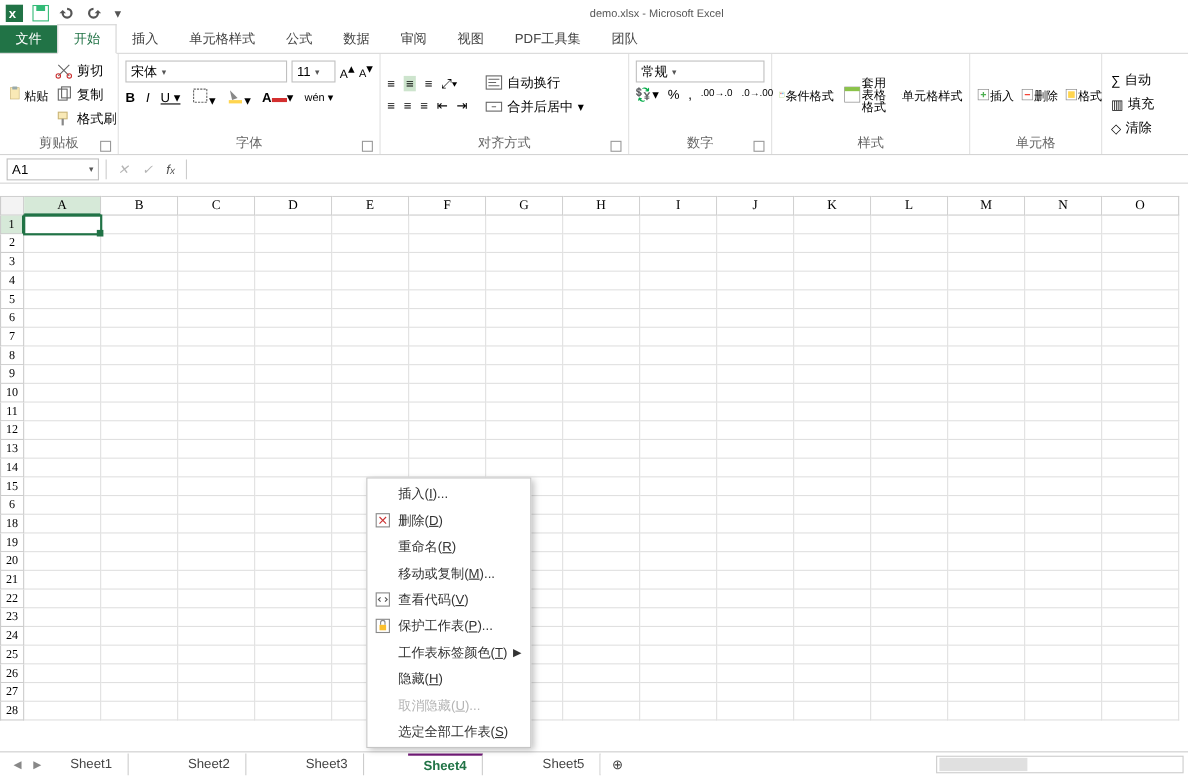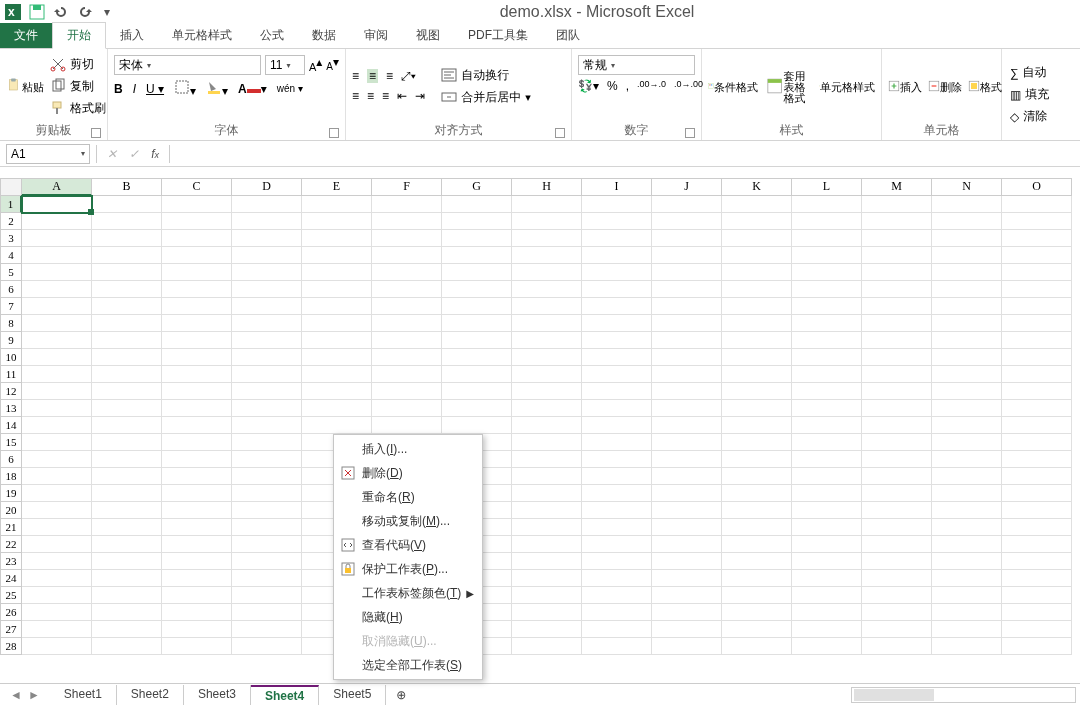--- a/index.html
+++ b/index.html
@@ -2,21 +2,21 @@
 <html><head>
 <meta charset="utf-8">
 <style>
   * { margin: 0; padding: 0; box-sizing: border-box; font-family: "Microsoft YaHei", "Segoe UI", sans-serif; font-size: 12px; user-select: none; }
   body { width: 1080px; height: 705px; background: #fff; overflow: hidden; position: relative; }
 
   
   .titlebar { height: 24px; background: #fff; display: flex; align-items: center; }
   .titlebar .qa { display: flex; align-items: center; gap: 6px; padding-left: 4px; }
   .titlebar .qa .qbtn { width: 18px; height: 18px; display: flex; align-items: center; justify-content: center; }
-  .titlebar .title { flex: 1; text-align: center; color: #555; font-size: 16px; }
+  .titlebar .title { flex: 1; text-align: center; color: #555; font-size: 10px; }
 
   
   .ribbon-tabs { height: 25px; display: flex; align-items: flex-end; border-bottom: 1px solid #d4d4d4; padding-left: 0; }
   .ribbon-tabs .tab { padding: 4px 14px; color: #444; cursor: default; margin-top: 16px; }
   .ribbon-tabs .tab.file { background: #217346; color: #fff; }
   .ribbon-tabs .tab.active { background: #fff; border: 1px solid #d4d4d4; border-bottom: 1px solid #fff; color: #217346; margin-bottom: -1px; }
 
   
   .ribbon { height: 92px; background: #fff; border-bottom: 1px solid #d4d4d4; display: flex; overflow: hidden; }
   .group { border-right: 1px solid #e1e1e1; padding: 2px 6px 0 6px; display: flex; flex-direction: column; justify-content: space-between; }
@@ -895,21 +895,21 @@
     <div class="item">
       <span>选定全部工作表(<span class="ul">S</span>)</span>
     </div>
   </div>
 
 <div class="sheettabs">
   <div class="nav-arrows">
     <span>◄</span>
     <span>►</span>
   </div>
-  <div id="sheettabs-inner" style="display:flex;">
+  <div id="sheettabs-inner" style="display:flex;gap:40px;">
       <div class="stab">Sheet1</div>
       <div class="stab">Sheet2</div>
       <div class="stab">Sheet3</div>
       <div class="stab active">Sheet4</div>
       <div class="stab">Sheet5</div>
     </div>
   <div class="stab new">⊕</div>
   <div class="scrollbar-h">
       <div class="thumb"></div>
     </div>

